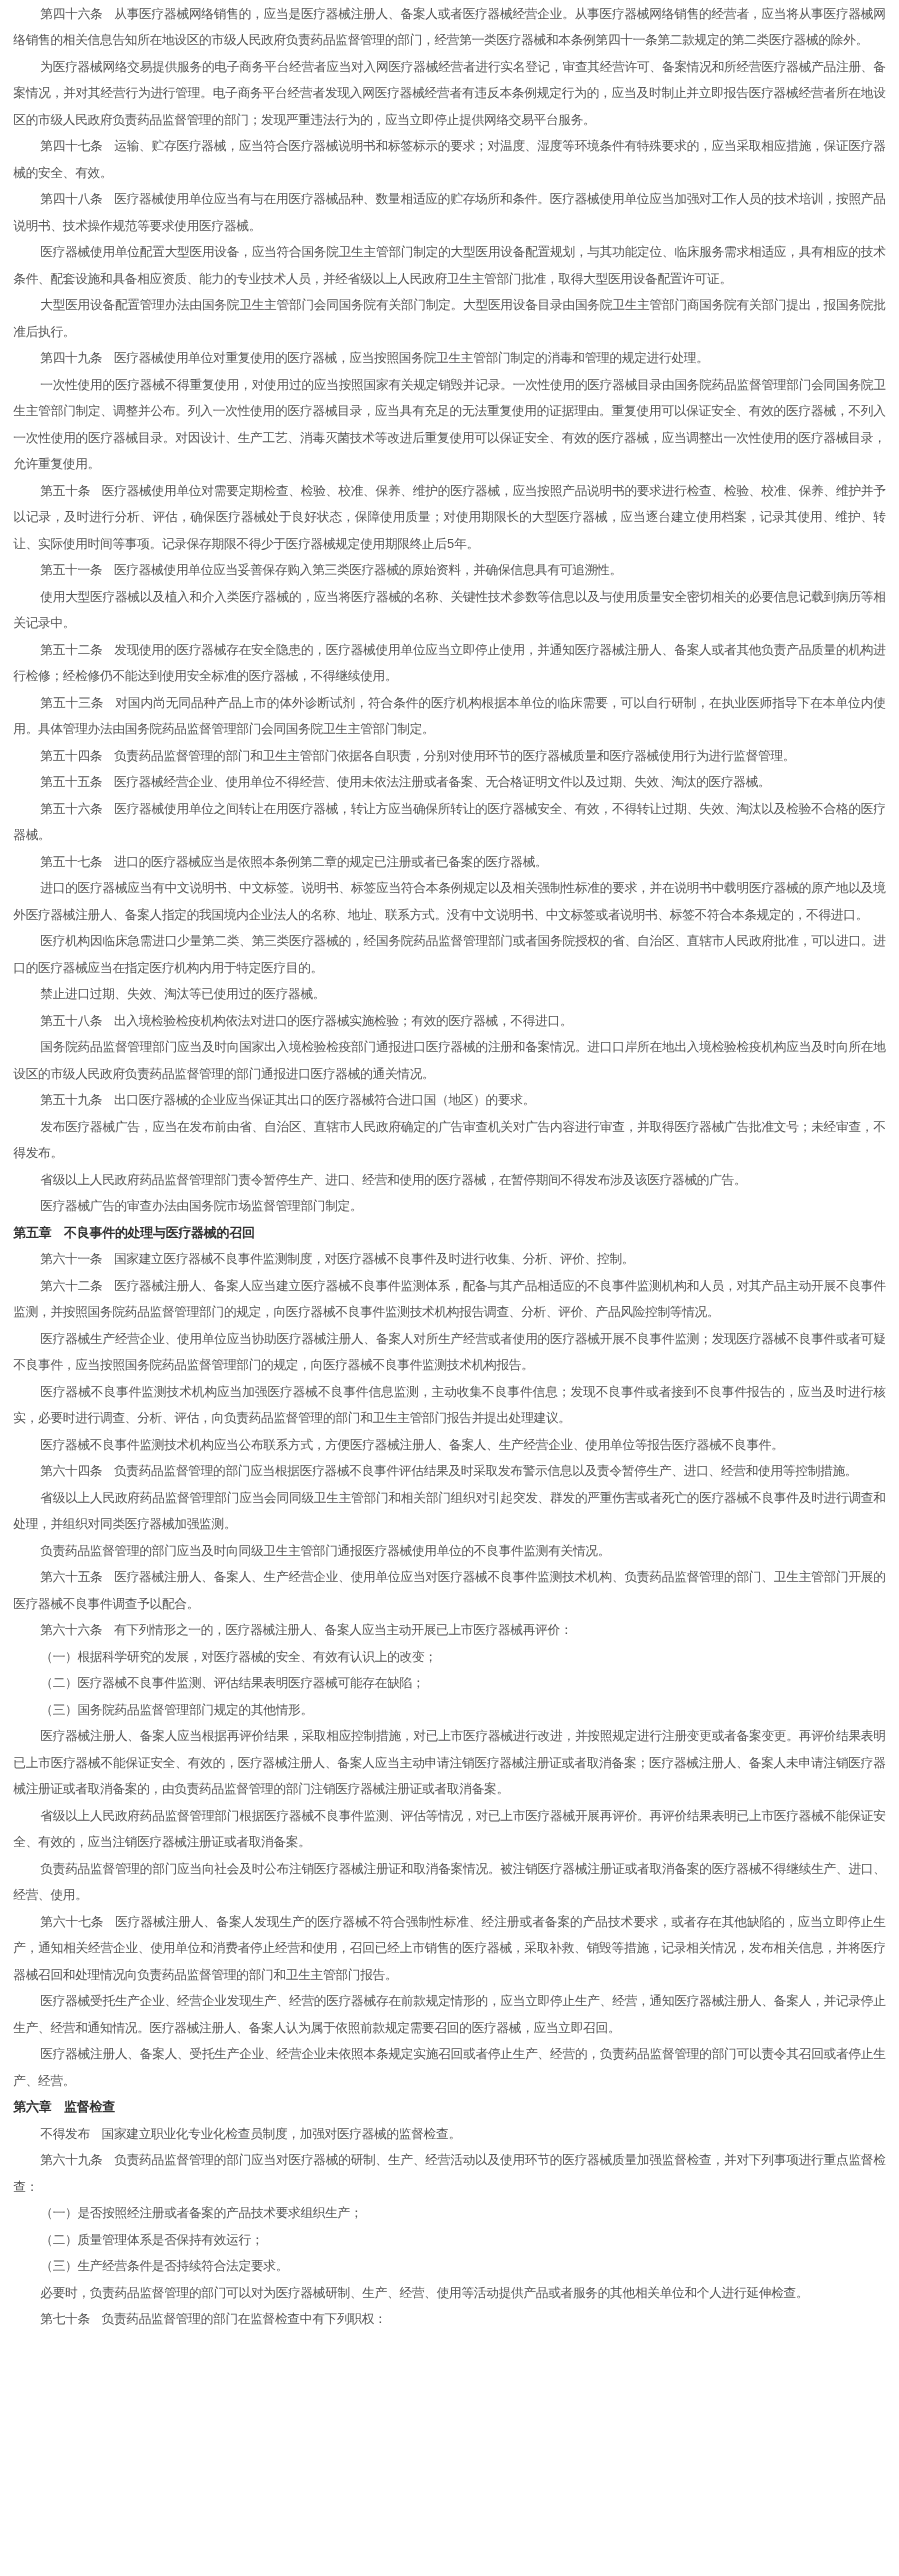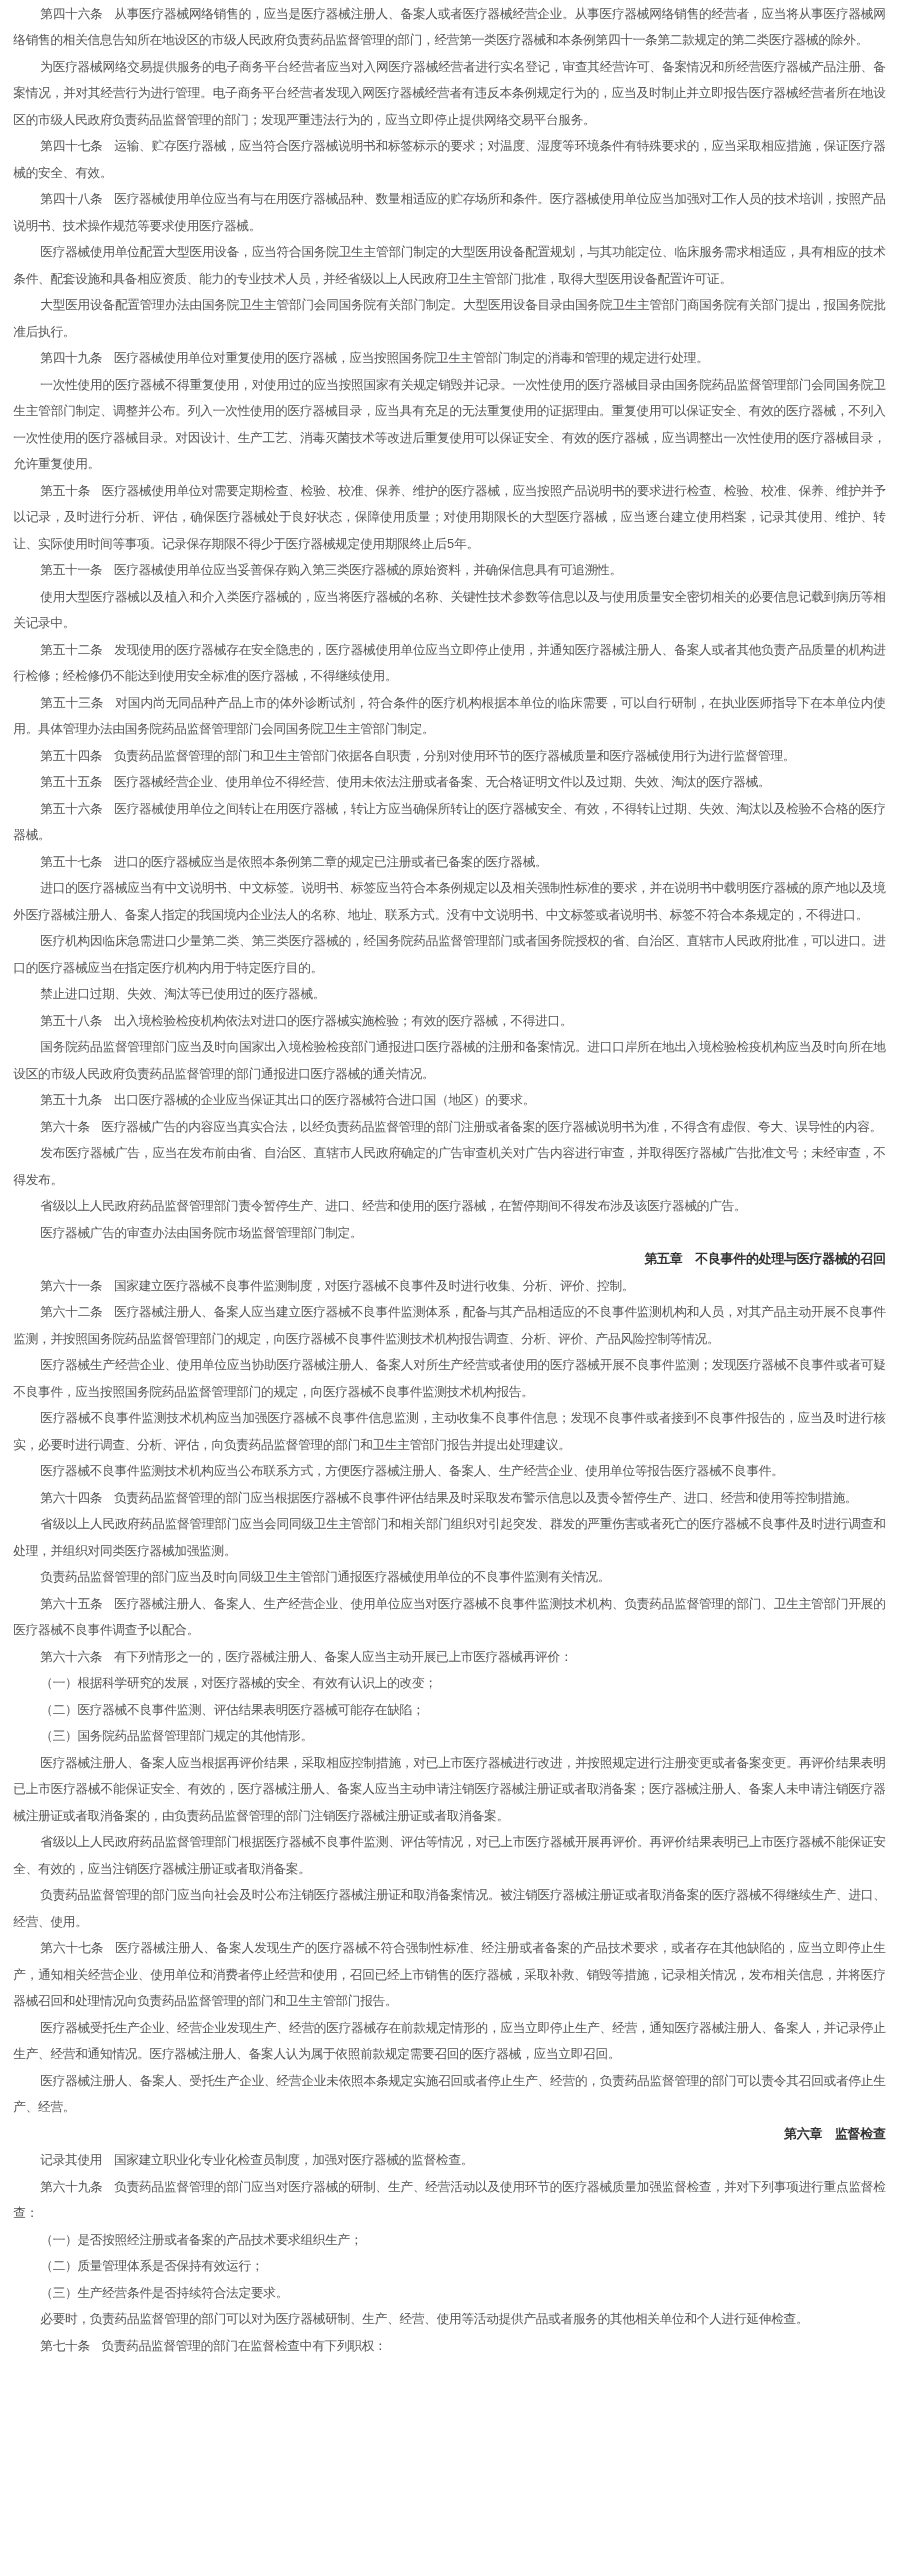--- a/index.html
+++ b/index.html
@@ -8,21 +8,21 @@
     padding: 1.7px 13.3px 0 13.3px;
     font-family: Liberation Mono, monospace;
     font-size: 12.7px;
     line-height: 26.5px;
     color: #555555;
     letter-spacing: -0.3px;
   }
   .doc p { margin: 0; text-indent: 27px; text-align: justify; }
   .doc h2 {
     margin: 0; font-size: 13px; line-height: 26.5px;
-    font-weight: bold; color: #333333; text-align: right;
+    font-weight: bold; color: #333333; text-align: left;
   }
   .art { margin-right: 11.7px; }
 </style>
 </head>
 <body>
 
 <div class="doc" id="doc">
     <p><span class="art">第四十六条</span><span>从事医疗器械网络销售的，应当是医疗器械注册人、备案人或者医疗器械经营企业。从事医疗器械网络销售的经营者，应当将从事医疗器械网络销售的相关信息告知所在地设区的市级人民政府负责药品监督管理的部门，经营第一类医疗器械和本条例第四十一条第二款规定的第二类医疗器械的除外。</span></p>
     <p><span>为医疗器械网络交易提供服务的电子商务平台经营者应当对入网医疗器械经营者进行实名登记，审查其经营许可、备案情况和所经营医疗器械产品注册、备案情况，并对其经营行为进行管理。电子商务平台经营者发现入网医疗器械经营者有违反本条例规定行为的，应当及时制止并立即报告医疗器械经营者所在地设区的市级人民政府负责药品监督管理的部门；发现严重违法行为的，应当立即停止提供网络交易平台服务。</span></p>
     <p><span class="art">第四十七条</span><span>运输、贮存医疗器械，应当符合医疗器械说明书和标签标示的要求；对温度、湿度等环境条件有特殊要求的，应当采取相应措施，保证医疗器械的安全、有效。</span></p>
@@ -39,21 +39,20 @@
     <p><span class="art">第五十四条</span><span>负责药品监督管理的部门和卫生主管部门依据各自职责，分别对使用环节的医疗器械质量和医疗器械使用行为进行监督管理。</span></p>
     <p><span class="art">第五十五条</span><span>医疗器械经营企业、使用单位不得经营、使用未依法注册或者备案、无合格证明文件以及过期、失效、淘汰的医疗器械。</span></p>
     <p><span class="art">第五十六条</span><span>医疗器械使用单位之间转让在用医疗器械，转让方应当确保所转让的医疗器械安全、有效，不得转让过期、失效、淘汰以及检验不合格的医疗器械。</span></p>
     <p><span class="art">第五十七条</span><span>进口的医疗器械应当是依照本条例第二章的规定已注册或者已备案的医疗器械。</span></p>
     <p><span>进口的医疗器械应当有中文说明书、中文标签。说明书、标签应当符合本条例规定以及相关强制性标准的要求，并在说明书中载明医疗器械的原产地以及境外医疗器械注册人、备案人指定的我国境内企业法人的名称、地址、联系方式。没有中文说明书、中文标签或者说明书、标签不符合本条规定的，不得进口。</span></p>
     <p><span>医疗机构因临床急需进口少量第二类、第三类医疗器械的，经国务院药品监督管理部门或者国务院授权的省、自治区、直辖市人民政府批准，可以进口。进口的医疗器械应当在指定医疗机构内用于特定医疗目的。</span></p>
     <p><span>禁止进口过期、失效、淘汰等已使用过的医疗器械。</span></p>
     <p><span class="art">第五十八条</span><span>出入境检验检疫机构依法对进口的医疗器械实施检验；有效的医疗器械，不得进口。</span></p>
     <p><span>国务院药品监督管理部门应当及时向国家出入境检验检疫部门通报进口医疗器械的注册和备案情况。进口口岸所在地出入境检验检疫机构应当及时向所在地设区的市级人民政府负责药品监督管理的部门通报进口医疗器械的通关情况。</span></p>
     <p><span class="art">第五十九条</span><span>出口医疗器械的企业应当保证其出口的医疗器械符合进口国（地区）的要求。</span></p>
-    <p><span class="art">第六十条</span><span>医疗器械广告的内容应当真实合法，以经负责药品监督管理的部门注册或者备案的医疗器械说明书为准，不得含有虚假、夸大、误导性的内容。</span></p>
     <p><span>发布医疗器械广告，应当在发布前由省、自治区、直辖市人民政府确定的广告审查机关对广告内容进行审查，并取得医疗器械广告批准文号；未经审查，不得发布。</span></p>
     <p><span>省级以上人民政府药品监督管理部门责令暂停生产、进口、经营和使用的医疗器械，在暂停期间不得发布涉及该医疗器械的广告。</span></p>
     <p><span>医疗器械广告的审查办法由国务院市场监督管理部门制定。</span></p>
     <h2>第五章　不良事件的处理与医疗器械的召回</h2>
     <p><span class="art">第六十一条</span><span>国家建立医疗器械不良事件监测制度，对医疗器械不良事件及时进行收集、分析、评价、控制。</span></p>
     <p><span class="art">第六十二条</span><span>医疗器械注册人、备案人应当建立医疗器械不良事件监测体系，配备与其产品相适应的不良事件监测机构和人员，对其产品主动开展不良事件监测，并按照国务院药品监督管理部门的规定，向医疗器械不良事件监测技术机构报告调查、分析、评价、产品风险控制等情况。</span></p>
     <p><span>医疗器械生产经营企业、使用单位应当协助医疗器械注册人、备案人对所生产经营或者使用的医疗器械开展不良事件监测；发现医疗器械不良事件或者可疑不良事件，应当按照国务院药品监督管理部门的规定，向医疗器械不良事件监测技术机构报告。</span></p>
     <p><span>医疗器械不良事件监测技术机构应当加强医疗器械不良事件信息监测，主动收集不良事件信息；发现不良事件或者接到不良事件报告的，应当及时进行核实，必要时进行调查、分析、评估，向负责药品监督管理的部门和卫生主管部门报告并提出处理建议。</span></p>
     <p><span>医疗器械不良事件监测技术机构应当公布联系方式，方便医疗器械注册人、备案人、生产经营企业、使用单位等报告医疗器械不良事件。</span></p>
     <p><span class="art">第六十四条</span><span>负责药品监督管理的部门应当根据医疗器械不良事件评估结果及时采取发布警示信息以及责令暂停生产、进口、经营和使用等控制措施。</span></p>
@@ -64,21 +63,21 @@
     <p><span>（一）根据科学研究的发展，对医疗器械的安全、有效有认识上的改变；</span></p>
     <p><span>（二）医疗器械不良事件监测、评估结果表明医疗器械可能存在缺陷；</span></p>
     <p><span>（三）国务院药品监督管理部门规定的其他情形。</span></p>
     <p><span>医疗器械注册人、备案人应当根据再评价结果，采取相应控制措施，对已上市医疗器械进行改进，并按照规定进行注册变更或者备案变更。再评价结果表明已上市医疗器械不能保证安全、有效的，医疗器械注册人、备案人应当主动申请注销医疗器械注册证或者取消备案；医疗器械注册人、备案人未申请注销医疗器械注册证或者取消备案的，由负责药品监督管理的部门注销医疗器械注册证或者取消备案。</span></p>
     <p><span>省级以上人民政府药品监督管理部门根据医疗器械不良事件监测、评估等情况，对已上市医疗器械开展再评价。再评价结果表明已上市医疗器械不能保证安全、有效的，应当注销医疗器械注册证或者取消备案。</span></p>
     <p><span>负责药品监督管理的部门应当向社会及时公布注销医疗器械注册证和取消备案情况。被注销医疗器械注册证或者取消备案的医疗器械不得继续生产、进口、经营、使用。</span></p>
     <p><span class="art">第六十七条</span><span>医疗器械注册人、备案人发现生产的医疗器械不符合强制性标准、经注册或者备案的产品技术要求，或者存在其他缺陷的，应当立即停止生产，通知相关经营企业、使用单位和消费者停止经营和使用，召回已经上市销售的医疗器械，采取补救、销毁等措施，记录相关情况，发布相关信息，并将医疗器械召回和处理情况向负责药品监督管理的部门和卫生主管部门报告。</span></p>
     <p><span>医疗器械受托生产企业、经营企业发现生产、经营的医疗器械存在前款规定情形的，应当立即停止生产、经营，通知医疗器械注册人、备案人，并记录停止生产、经营和通知情况。医疗器械注册人、备案人认为属于依照前款规定需要召回的医疗器械，应当立即召回。</span></p>
     <p><span>医疗器械注册人、备案人、受托生产企业、经营企业未依照本条规定实施召回或者停止生产、经营的，负责药品监督管理的部门可以责令其召回或者停止生产、经营。</span></p>
     <h2>第六章　监督检查</h2>
-    <p><span class="art">记录其使用</span><span>国家建立职业化专业化检查员制度，加强对医疗器械的监督检查。</span></p>
+    <p><span class="art">不得发布</span><span>国家建立职业化专业化检查员制度，加强对医疗器械的监督检查。</span></p>
     <p><span class="art">第六十九条</span><span>负责药品监督管理的部门应当对医疗器械的研制、生产、经营活动以及使用环节的医疗器械质量加强监督检查，并对下列事项进行重点监督检查：</span></p>
     <p><span>（一）是否按照经注册或者备案的产品技术要求组织生产；</span></p>
     <p><span>（二）质量管理体系是否保持有效运行；</span></p>
     <p><span>（三）生产经营条件是否持续符合法定要求。</span></p>
     <p><span>必要时，负责药品监督管理的部门可以对为医疗器械研制、生产、经营、使用等活动提供产品或者服务的其他相关单位和个人进行延伸检查。</span></p>
     <p><span class="art">第七十条</span><span>负责药品监督管理的部门在监督检查中有下列职权：</span></p>
   </div>
 
 
 </body></html>

